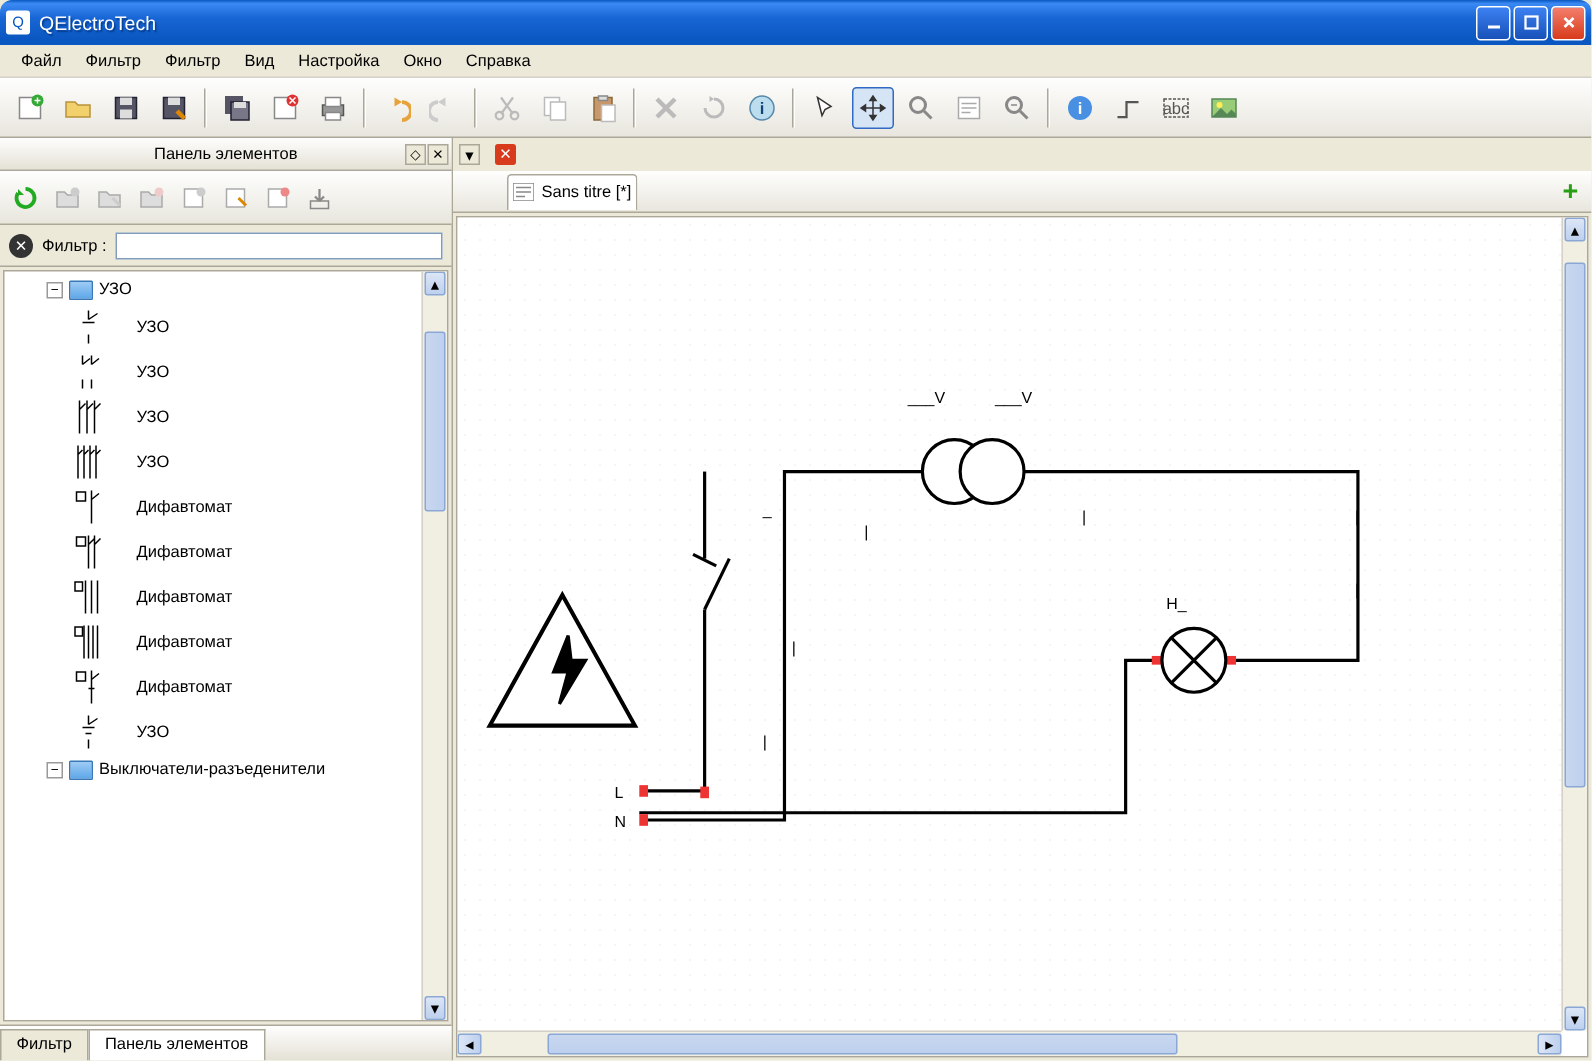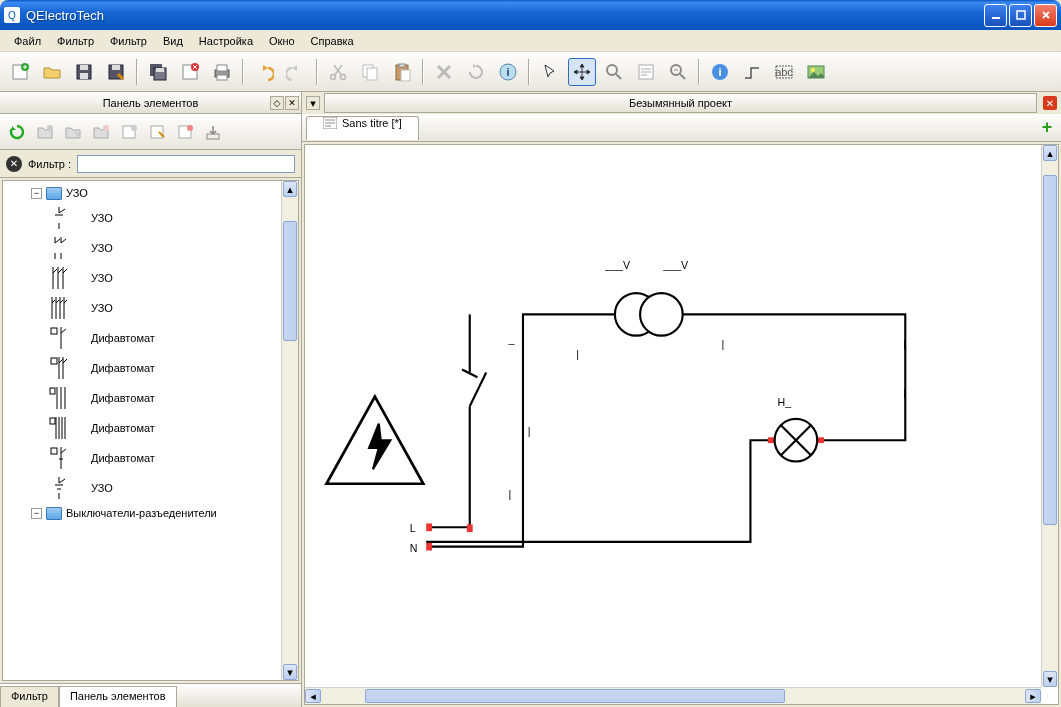--- a/index.html
+++ b/index.html
@@ -52,21 +52,21 @@
 .side-bottom .tab{ padding:3px 10px; border:1px solid #aca899; border-bottom:none; background:#ece9d8; margin-top:2px;}
 .side-bottom .tab.active{ background:#fff;}
 
 
 .canvas-area{ flex:1; display:flex; flex-direction:column; background:#ece9d8;}
 .doc-tabbar{ height:22px; display:flex; align-items:center; padding:0 4px; background:#ece9d8;}
 .doc-tabbar .dmin{ width:14px; height:14px; border:1px solid #aca899; margin-right:4px; display:flex; align-items:center; justify-content:center;}
 .doc-tabbar .dtab{ flex:1; display:flex; align-items:center; justify-content:center; background:linear-gradient(to bottom,#fefefe,#e4e1d5); border:1px solid #aca899; height:20px; position:relative;}
 .doc-tabbar .dx{ width:14px; height:14px; background:#d83b1c; border-radius:2px; color:#fff; display:flex; align-items:center; justify-content:center; font-size:10px; margin-left:6px;}
 .sheet-tabbar{ height:28px; display:flex; align-items:center; background:linear-gradient(to bottom,#fefefe,#e8e6dd); border-bottom:1px solid #aca899; padding:0 4px;}
-.sheet-tabbar .stab{ height:24px; padding:0 16px; display:flex; align-items:flex-start; gap:5px; border:1px solid #aca899; border-bottom:none; background:#fff; border-radius:3px 3px 0 0;}
+.sheet-tabbar .stab{ height:24px; padding:0 3px; display:flex; align-items:center; gap:5px; border:1px solid #aca899; border-bottom:none; background:#fff; border-radius:3px 3px 0 0;margin-left:32px;}
 .sheet-tabbar .plus{ margin-left:auto; width:20px; height:20px; color:#28a016; font-size:18px; font-weight:bold; display:flex; align-items:center; justify-content:center;}
 .canvas-wrap{ flex:1; position:relative; background:#fff; margin:2px; border:1px solid #aca899; overflow:hidden;}
 .canvas{ position:absolute; inset:0 17px 17px 0; background:#fff;
   background-image: radial-gradient(circle,#d5d5d5 0.6px,transparent 0.6px);
   background-size: 10px 10px;
 }
 .cv-scroll-h{ position:absolute; left:0; right:17px; bottom:0; height:17px; background:#f1efe2; border-top:1px solid #d4d0c8;}
 .cv-scroll-h .thumb{ position:absolute; left:60px; top:1px; bottom:1px; width:420px; background:linear-gradient(to bottom,#c9d7ef,#bdd0ee); border:1px solid #8aa7d6; border-radius:2px;}
 .cv-scroll-h .arr{ position:absolute; top:1px; bottom:1px; width:16px; background:linear-gradient(to right,#dce6f6,#bdd0ee); border:1px solid #8aa7d6; border-radius:2px; display:flex; align-items:center; justify-content:center;}
 .cv-scroll-h .arr.l{left:0;} .cv-scroll-h .arr.r{right:0;}
@@ -439,23 +439,20 @@
     </div>
     <div class="side-bottom">
       <div class="tab">Фильтр</div>
       <div class="tab active">Панель элементов</div>
     </div>
   </div>
 
   <div class="canvas-area">
     <div class="doc-tabbar">
       <div class="dmin">▾</div>
-      <div class="dtab">
-        <span>Безымянный проект</span>
-      </div>
       <div class="dx">✕</div>
     </div>
     <div class="sheet-tabbar">
       <div class="stab">
         <svg width="14" height="12">
             <rect x="0" y="0" width="14" height="12" fill="#fff" stroke="#888"></rect>
             <path d="M2 3h10M2 6h10M2 9h6" stroke="#888"></path>
           </svg>
         <span>Sans titre [*]</span>
       </div>

